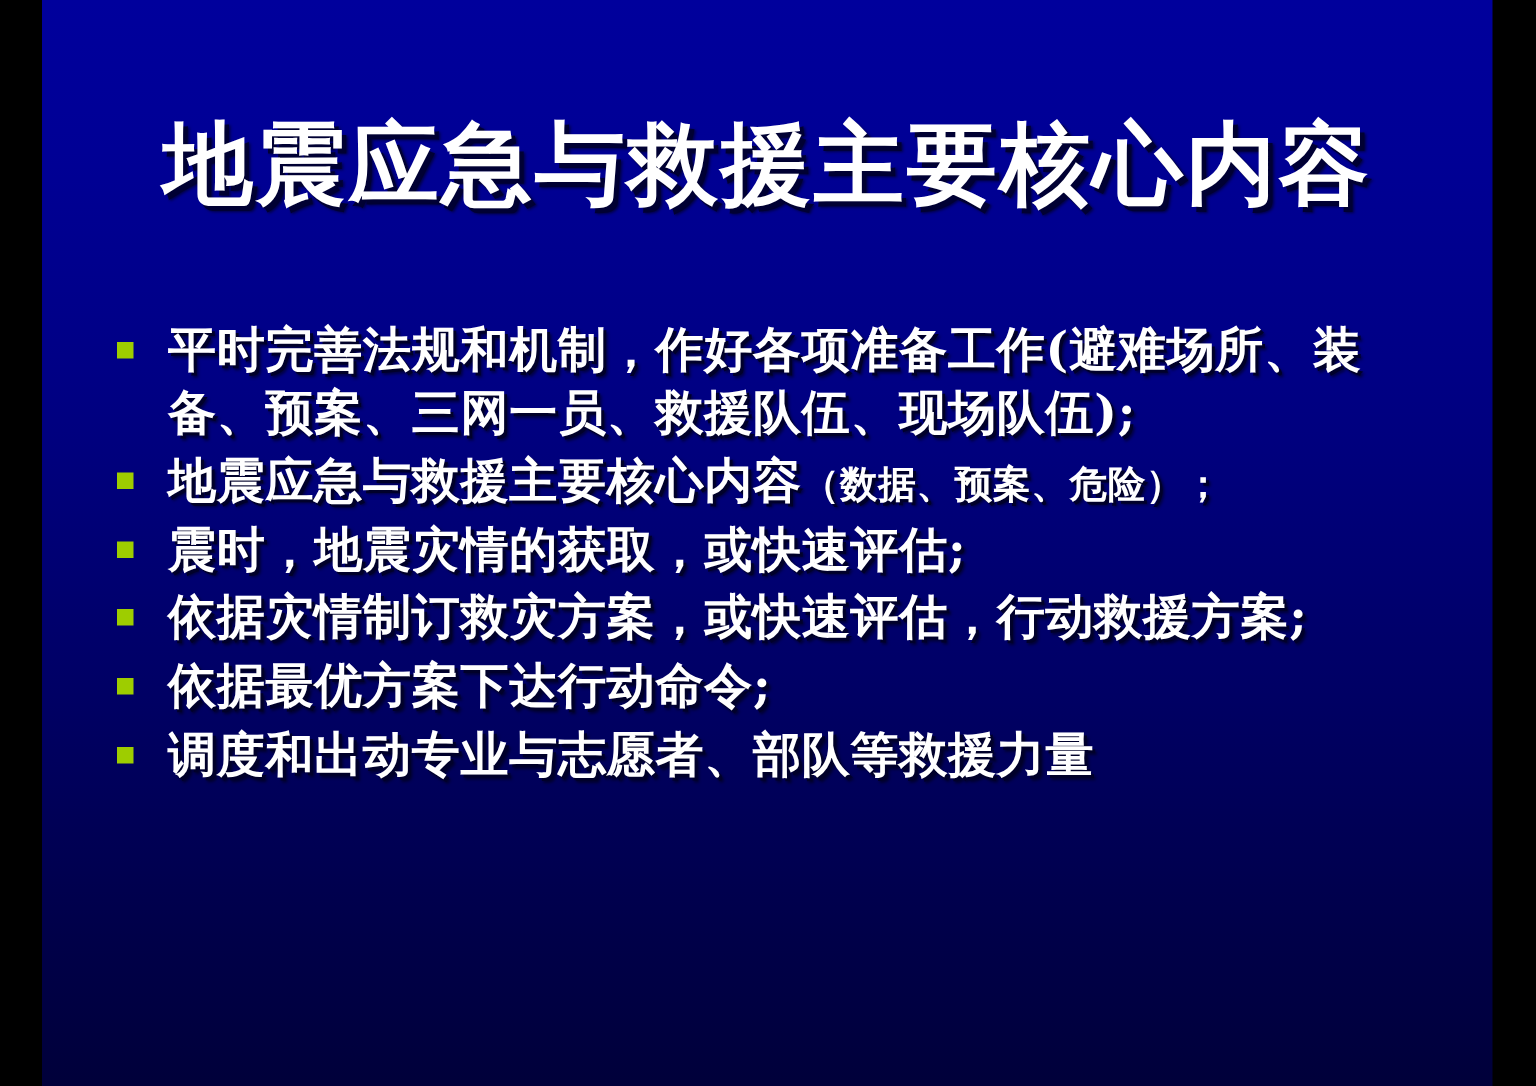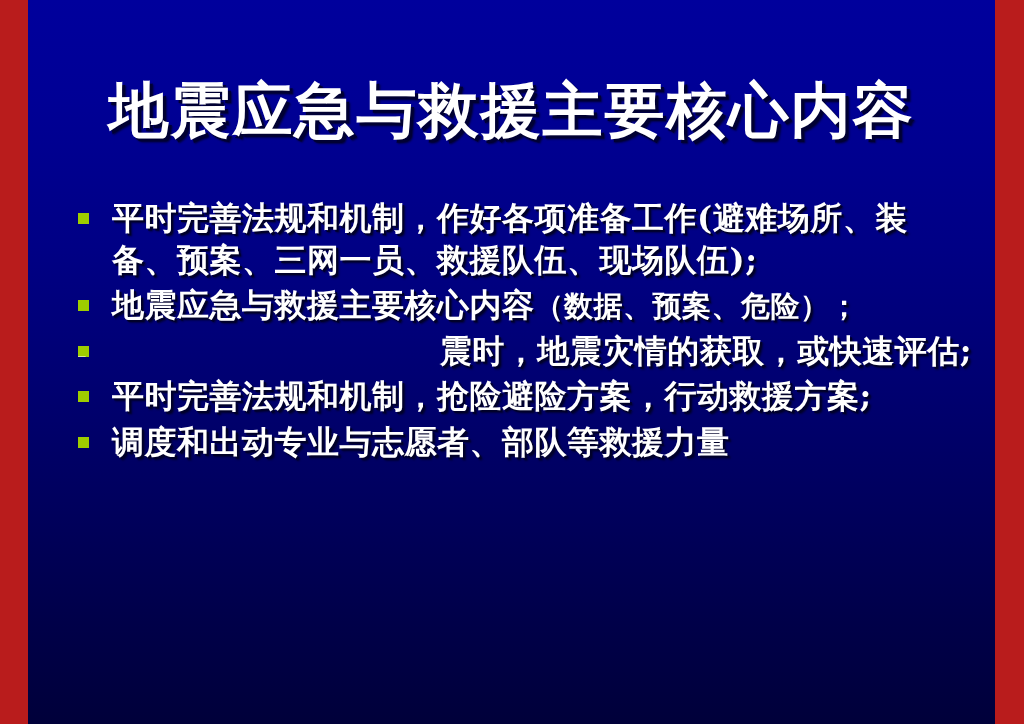--- a/index.html
+++ b/index.html
@@ -13,21 +13,21 @@
     height: 724px;
     overflow: hidden;
     font-family: "DejaVu Sans", sans-serif;
   }
 
   
   .slide-canvas {
     position: relative;
     width: 1024px;
     height: 724px;
-    background: #b91c1c;
+    background: #000000;
     box-sizing: border-box;
   }
 
   .slide-body {
     position: absolute;
     left: 28px;
     top: 0px;
     width: 967px;
     height: 724px;
     background: linear-gradient(180deg,
@@ -55,21 +55,21 @@
     line-height: 1.08;
     letter-spacing: 2px;
     white-space: nowrap;
     text-shadow: 3px 3px 0 #000033, 4px 4px 2px rgba(0,0,0,0.55);
   }
 
   
   .bullet-list {
     position: absolute;
     left: 44px;
-    top: 198px;
+    top: 213px;
     width: 900px;
     margin: 0;
     padding: 0;
     list-style: none;
   }
 
   .bullet-item {
     position: relative;
     padding-left: 40px;
     margin: 0 0 6px 0;
@@ -94,21 +94,21 @@
     text-shadow: none;
   }
 
   .bullet-text {
     display: block;
   }
 
   
   .bullet-item.i0 { margin-bottom: 4px; }
   .bullet-item.i1 { margin-bottom: 4px; }
-  .bullet-item.i2 { margin-bottom: 4px; text-align: right; }
+  .bullet-item.i2 { margin-bottom: 4px; }
   .bullet-item.i3 { margin-bottom: 4px; }
   .bullet-item.i4 { margin-bottom: 4px; }
   .bullet-item.i5 { margin-bottom: 10px; }
 </style>
 </head>
 <body>
 
 <div class="slide-canvas">
   <div class="slide-body">
 
@@ -116,33 +116,37 @@
 
     <ul class="bullet-list">
 
       <li class="bullet-item i0">
         <span class="bullet-marker">■</span>
         <span class="bullet-text">平时完善法规和机制，作好各项准备工作(避难场所、装备、预案、三网一员、救援队伍、现场队伍);</span>
       </li>
 
       <li class="bullet-item i1">
         <span class="bullet-marker">■</span>
-        <span class="bullet-text"><span>地震应急与救援主要核心内容</span><span class="small" style="font-size:29px">（数据、预案、危险）；</span></span>
+        <span class="bullet-text"><span>地震应急与救援主要核心内容</span><span class="small" style="font-size:25px">（数据、预案、危险）；</span></span>
       </li>
 
       <li class="bullet-item i2">
         <span class="bullet-marker">■</span>
         <span class="bullet-text">震时，地震灾情的获取，或快速评估;</span>
       </li>
 
       <li class="bullet-item i3">
         <span class="bullet-marker">■</span>
-        <span class="bullet-text">平时完善法规和机制，抢险避险方案，行动救援方案;</span>
+        <span class="bullet-text">依据灾情制订救灾方案，或快速评估，行动救援方案;</span>
       </li>
 
+      <li class="bullet-item i4">
+        <span class="bullet-marker">■</span>
+        <span class="bullet-text">依据最优方案下达行动命令;</span>
+      </li>
 
       <li class="bullet-item i5">
         <span class="bullet-marker">■</span>
         <span class="bullet-text">调度和出动专业与志愿者、部队等救援力量</span>
       </li>
 
     </ul>
   </div>
 </div>
 

